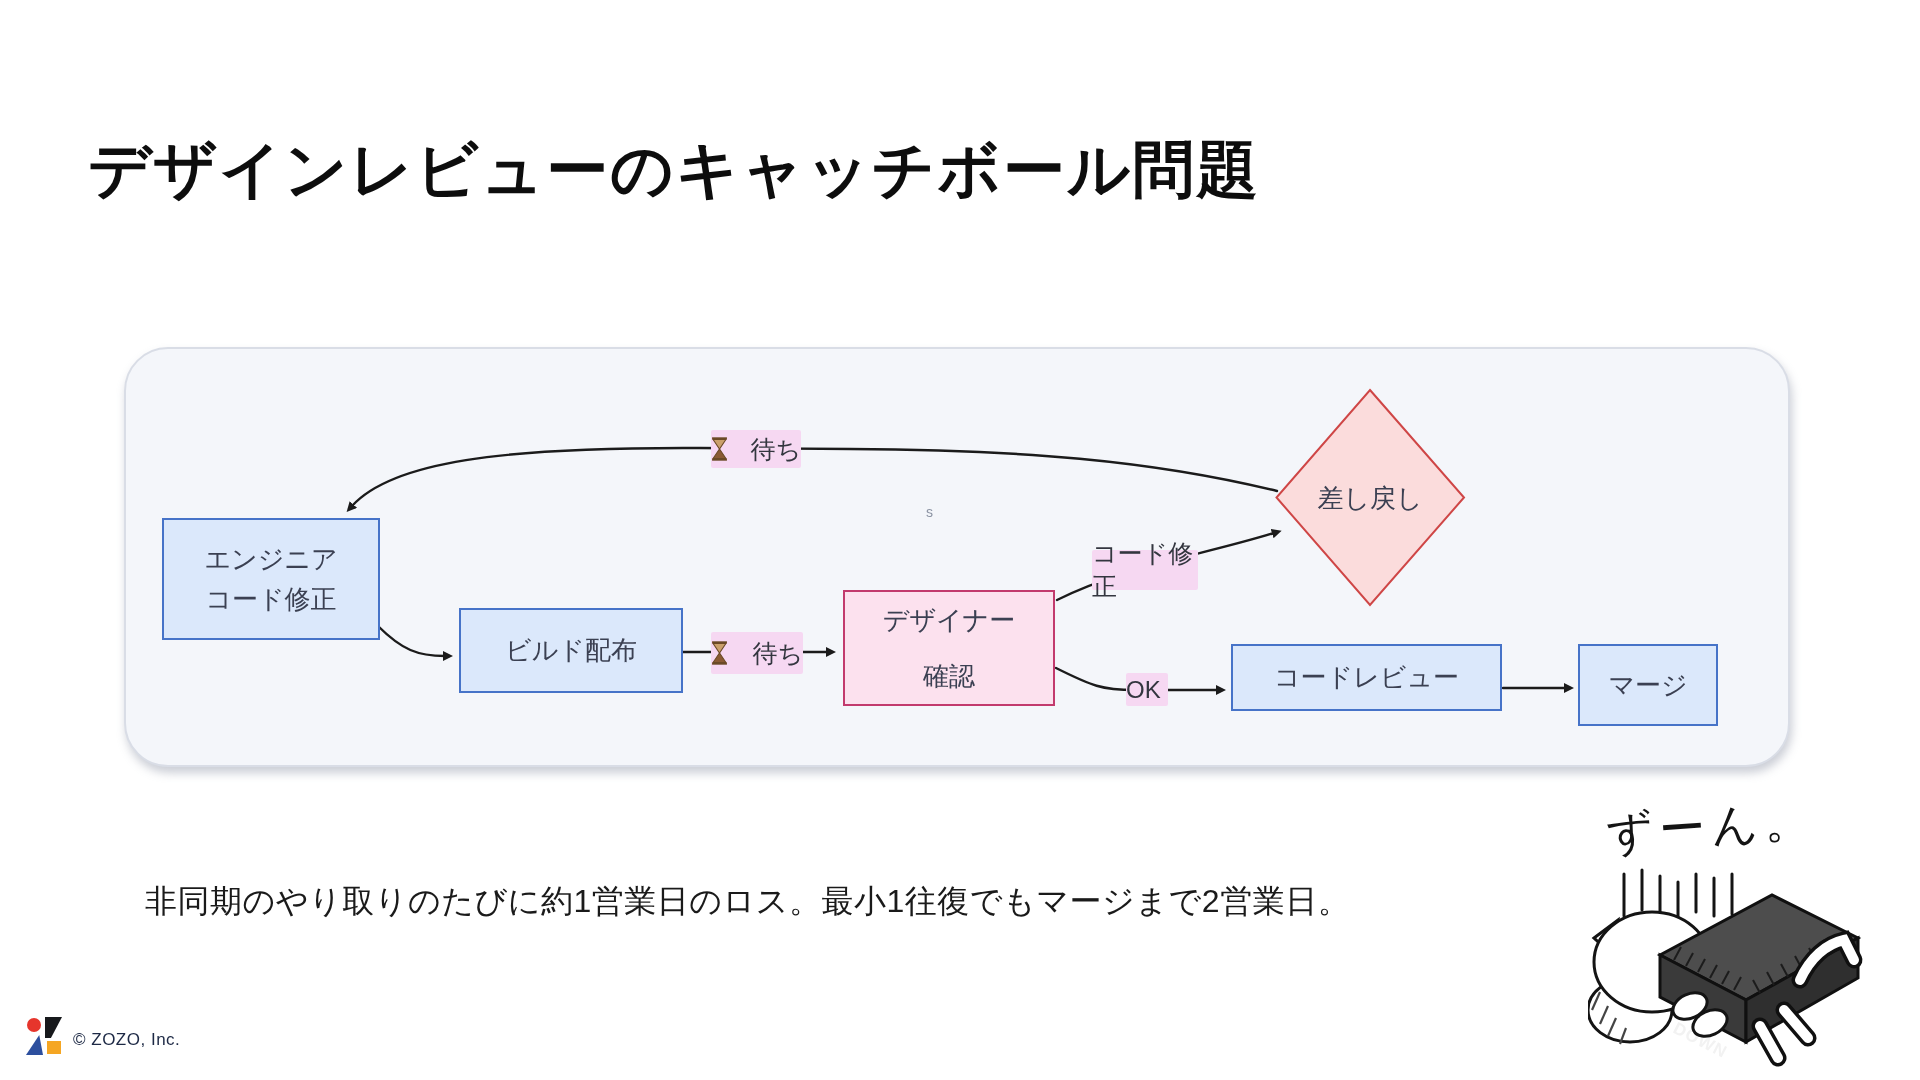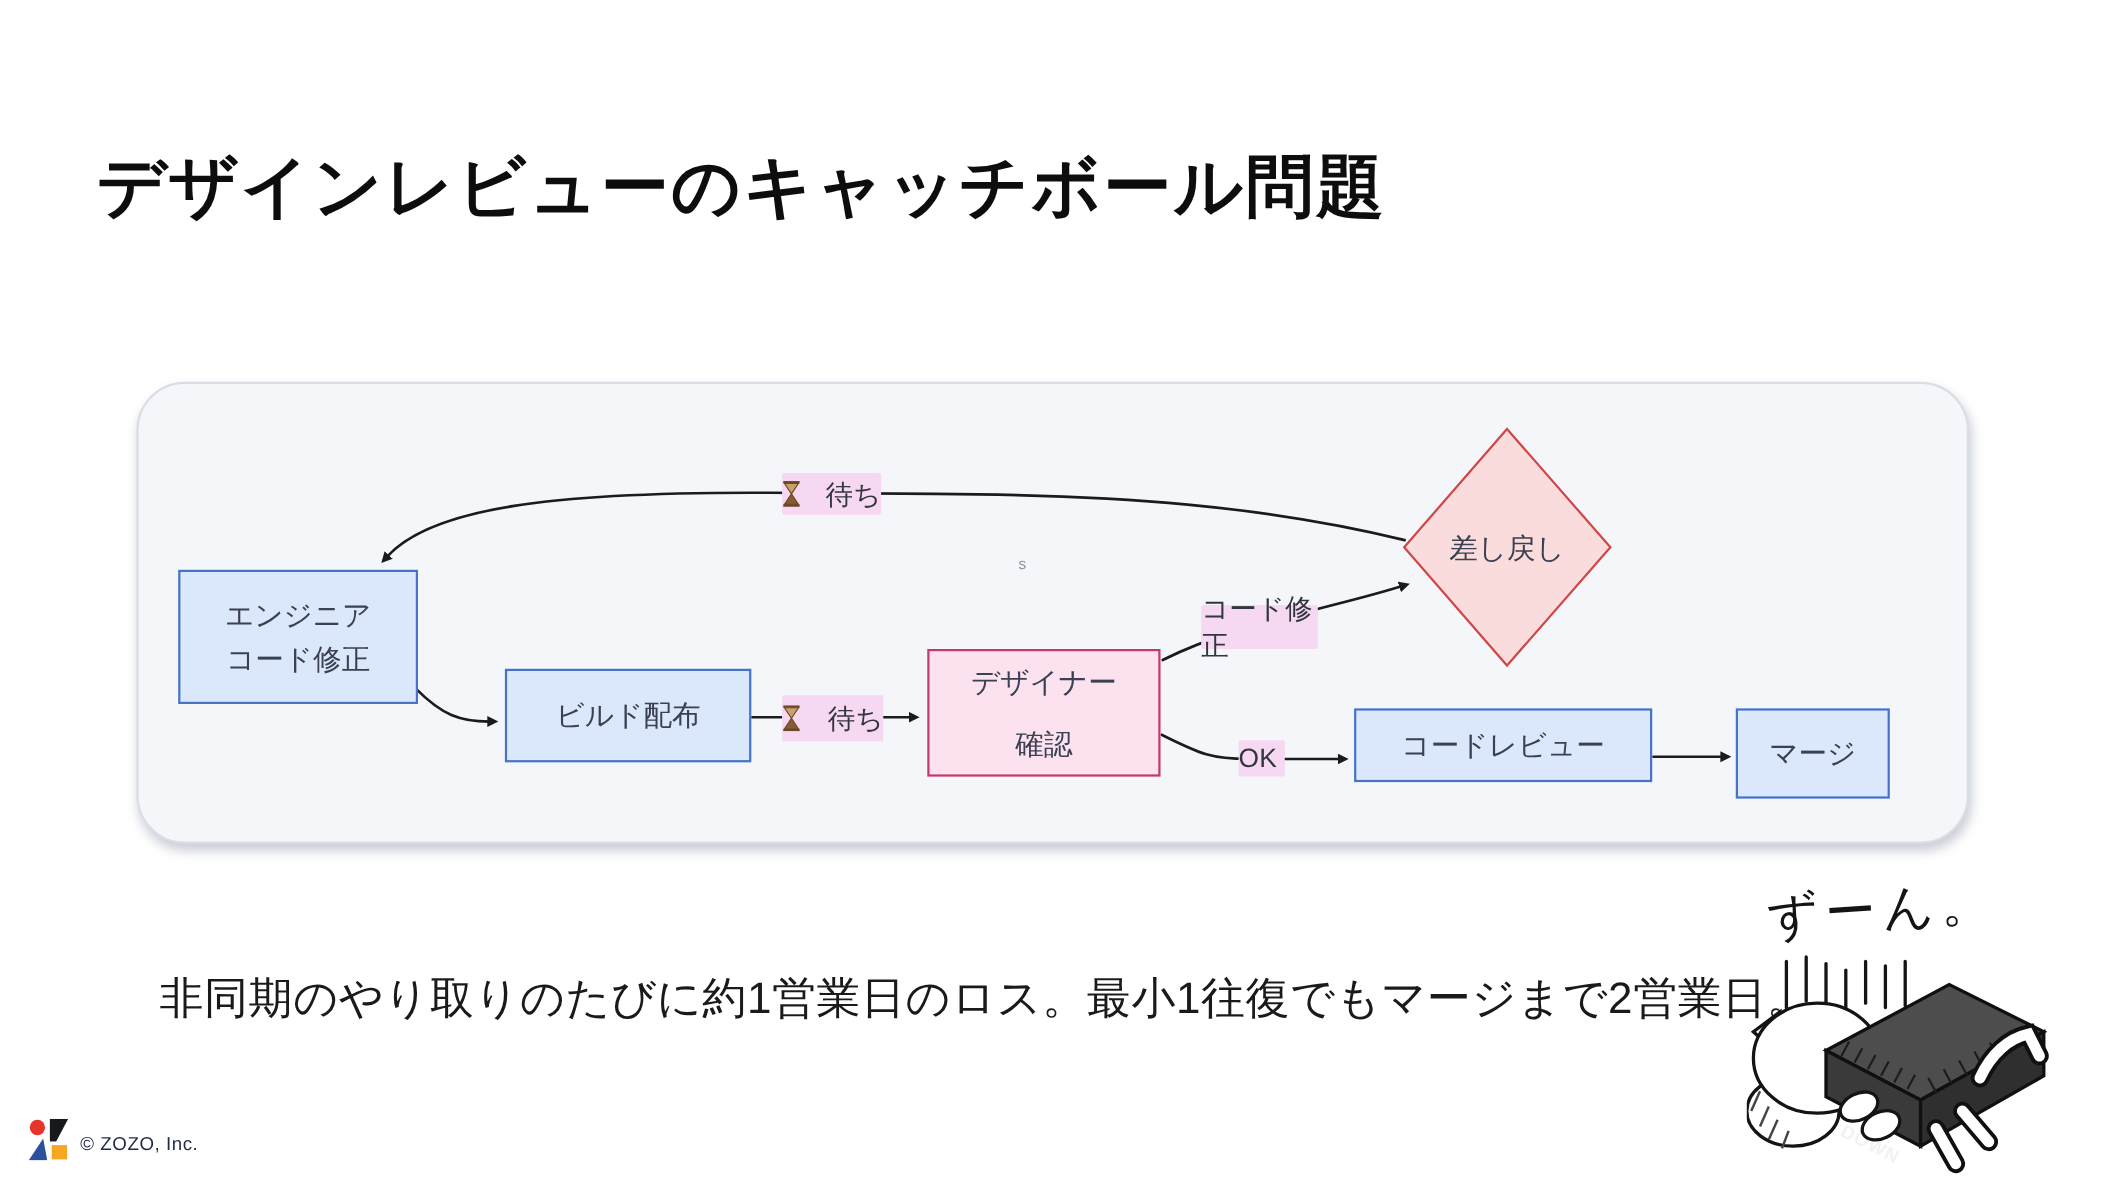--- a/index.html
+++ b/index.html
@@ -55,21 +55,21 @@
   .lbl-wait-top{left:711px;top:430px;width:90px;height:38px;}
   .lbl-wait-mid{left:711px;top:632px;width:92px;height:42px;}
   .lbl-feedback{left:1092px;top:550px;width:106px;height:40px;font-size:25px;}
   .lbl-ok{left:1126px;top:673px;width:42px;height:33px;font-size:24px;}
   .hourglass{width:17px;height:24px;flex:0 0 auto;}
 
   .stray-mark{left:926px;top:504px;font-size:14px;color:#8b93a3;}
 
   
   .summary-text{
-    left:145px;top:880px;font-size:40px;color:#1a1a1a;letter-spacing:.5px;
+    left:145px;top:880px;font-size:32px;color:#1a1a1a;letter-spacing:.5px;
   }
 
   
   .zun-text{
     left:1606px;top:796px;font-size:46px;color:#141414;
     letter-spacing:6px;transform:rotate(-4deg);
   }
 
   
   .logo-shape{position:absolute;}

